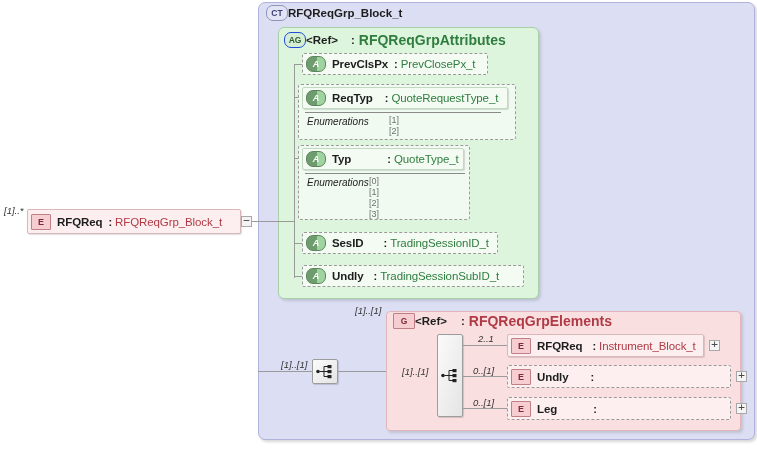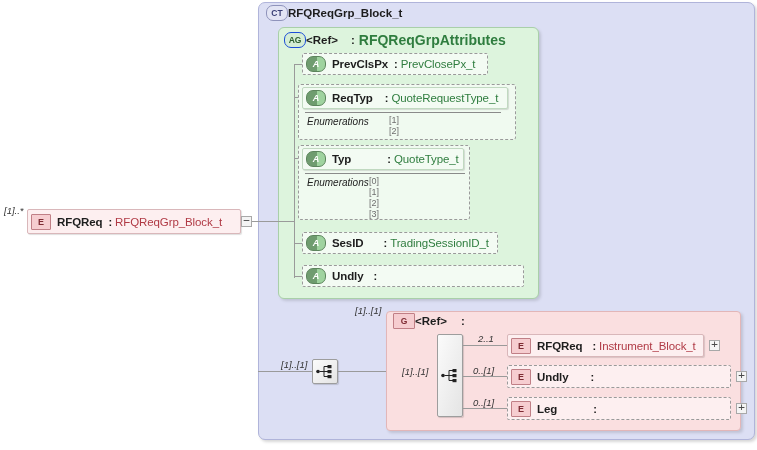--- a/index.html
+++ b/index.html
@@ -200,20 +200,21 @@
   <span class="tag">A</span>
   <span class="nm">SesID</span>
   <span class="sep" style="margin-left:20px;">:</span>
   <span class="ty">TradingSessionID_t</span>
 </div>
 
 <div class="node n-at dashed" style="left:302px;top:265px;width:222px;height:22px;">
   <span class="tag">A</span>
   <span class="nm">Undly</span>
   <span class="sep" style="margin-left:10px;">:</span>
+  <span class="ty">TradingSessionSubID_t</span>
 </div>
 
 <div class="card" style="left:4px;top:205px;">[1]..*</div>
 
 <div class="node n-el" style="left:27px;top:209px;width:214px;height:25px;">
   <span class="tag">E</span>
   <span class="nm">RFQReq</span>
   <span class="sep">:</span>
   <span class="ty">RFQReqGrp_Block_t</span>
 </div>
@@ -236,20 +237,21 @@
 <div class="ln lnh" style="left:338px;top:371px;width:48px;"></div>
 
 <div class="panel panel-g" style="left:386px;top:311px;width:355px;height:120px;"></div>
 
 <div class="card" style="left:355px;top:305px;">[1]..[1]</div>
 
 <div class="hdr n-g" style="left:393px;top:313px;">
   <span class="tag">G</span>
   <span class="txt">&lt;Ref&gt;</span>
   <span class="txt" style="margin:0 4px 0 14px;">:</span>
+  <span class="ty" style="color:#b03a45;">RFQReqGrpElements</span>
 </div>
 
 <div class="card" style="left:402px;top:366px;">[1]..[1]</div>
 <div class="seqbox" style="left:437px;top:334px;width:26px;height:83px;">
   <svg width="18" height="15" viewBox="0 0 18 15">
     <circle cx="2" cy="7.5" r="1.8" fill="#222"></circle>
     <path d="M3.8 7.5 H8 M8 2.5 V12.5 M8 2.5 H12 M8 7.5 H12 M8 12.5 H12" stroke="#222" stroke-width="1" fill="none"></path>
     <rect x="11.5" y="1" width="4" height="3.2" fill="#222"></rect>
     <rect x="11.5" y="6" width="4" height="3.2" fill="#222"></rect>
     <rect x="11.5" y="11" width="4" height="3.2" fill="#222"></rect>

